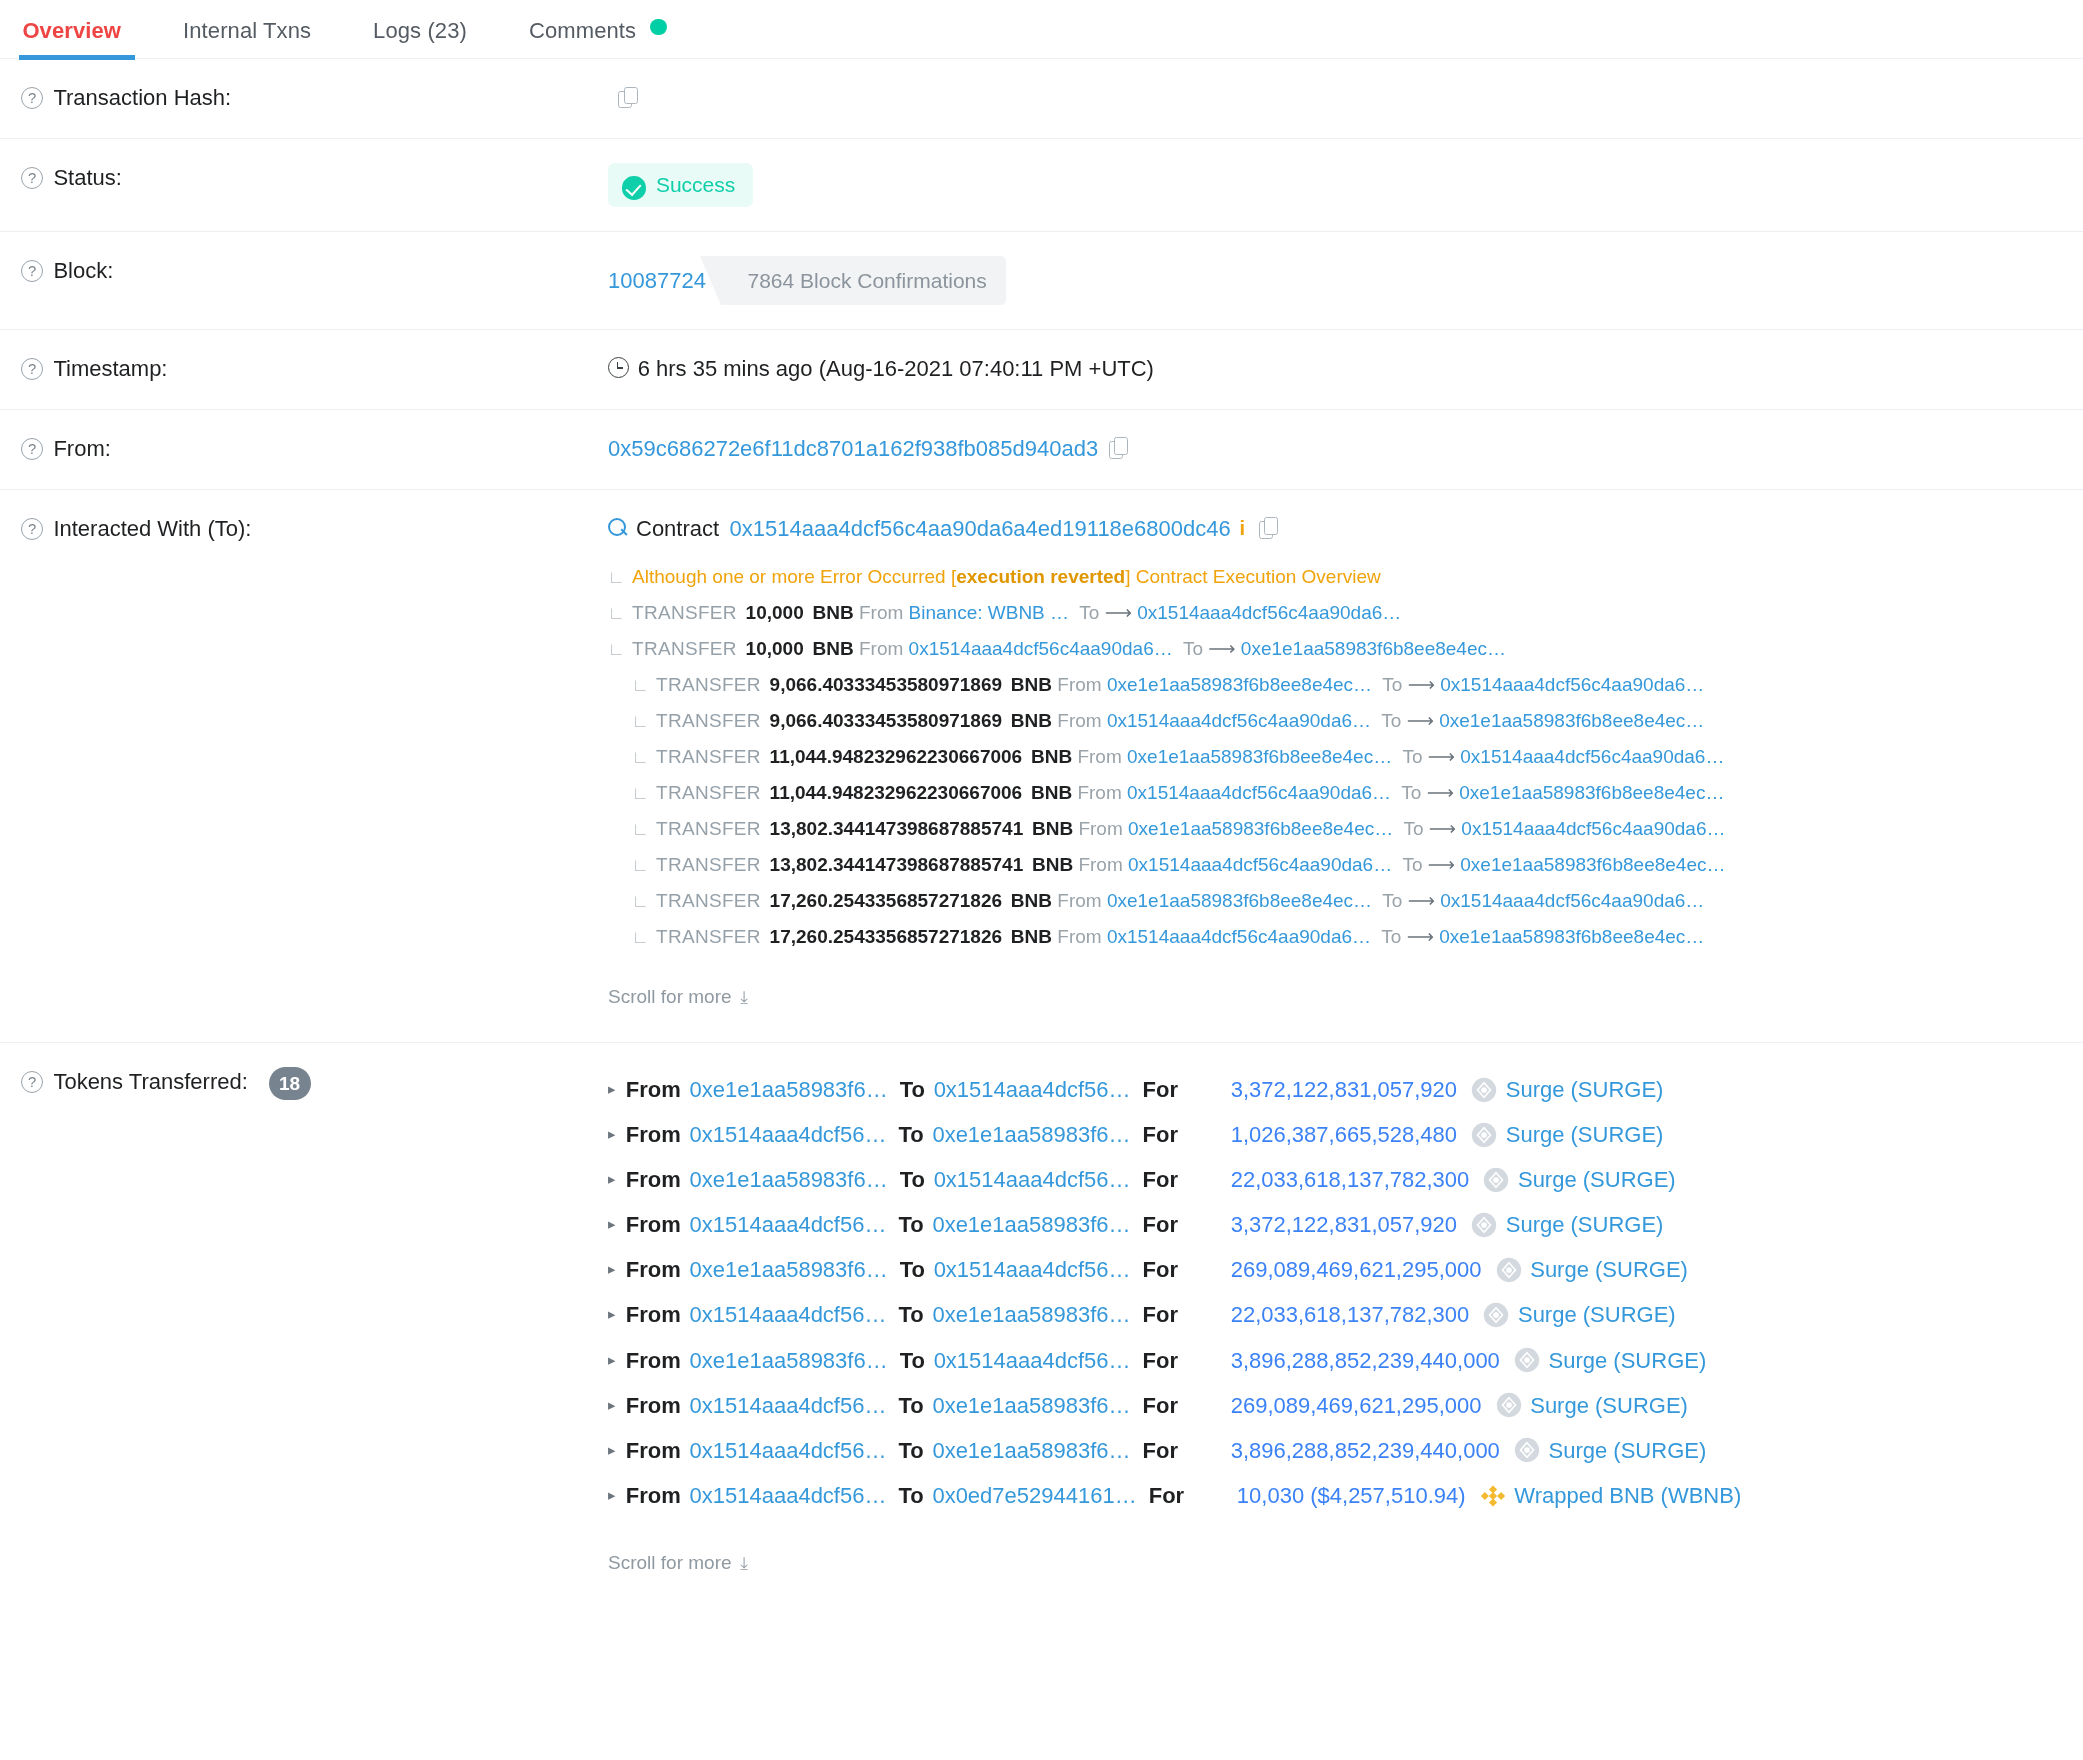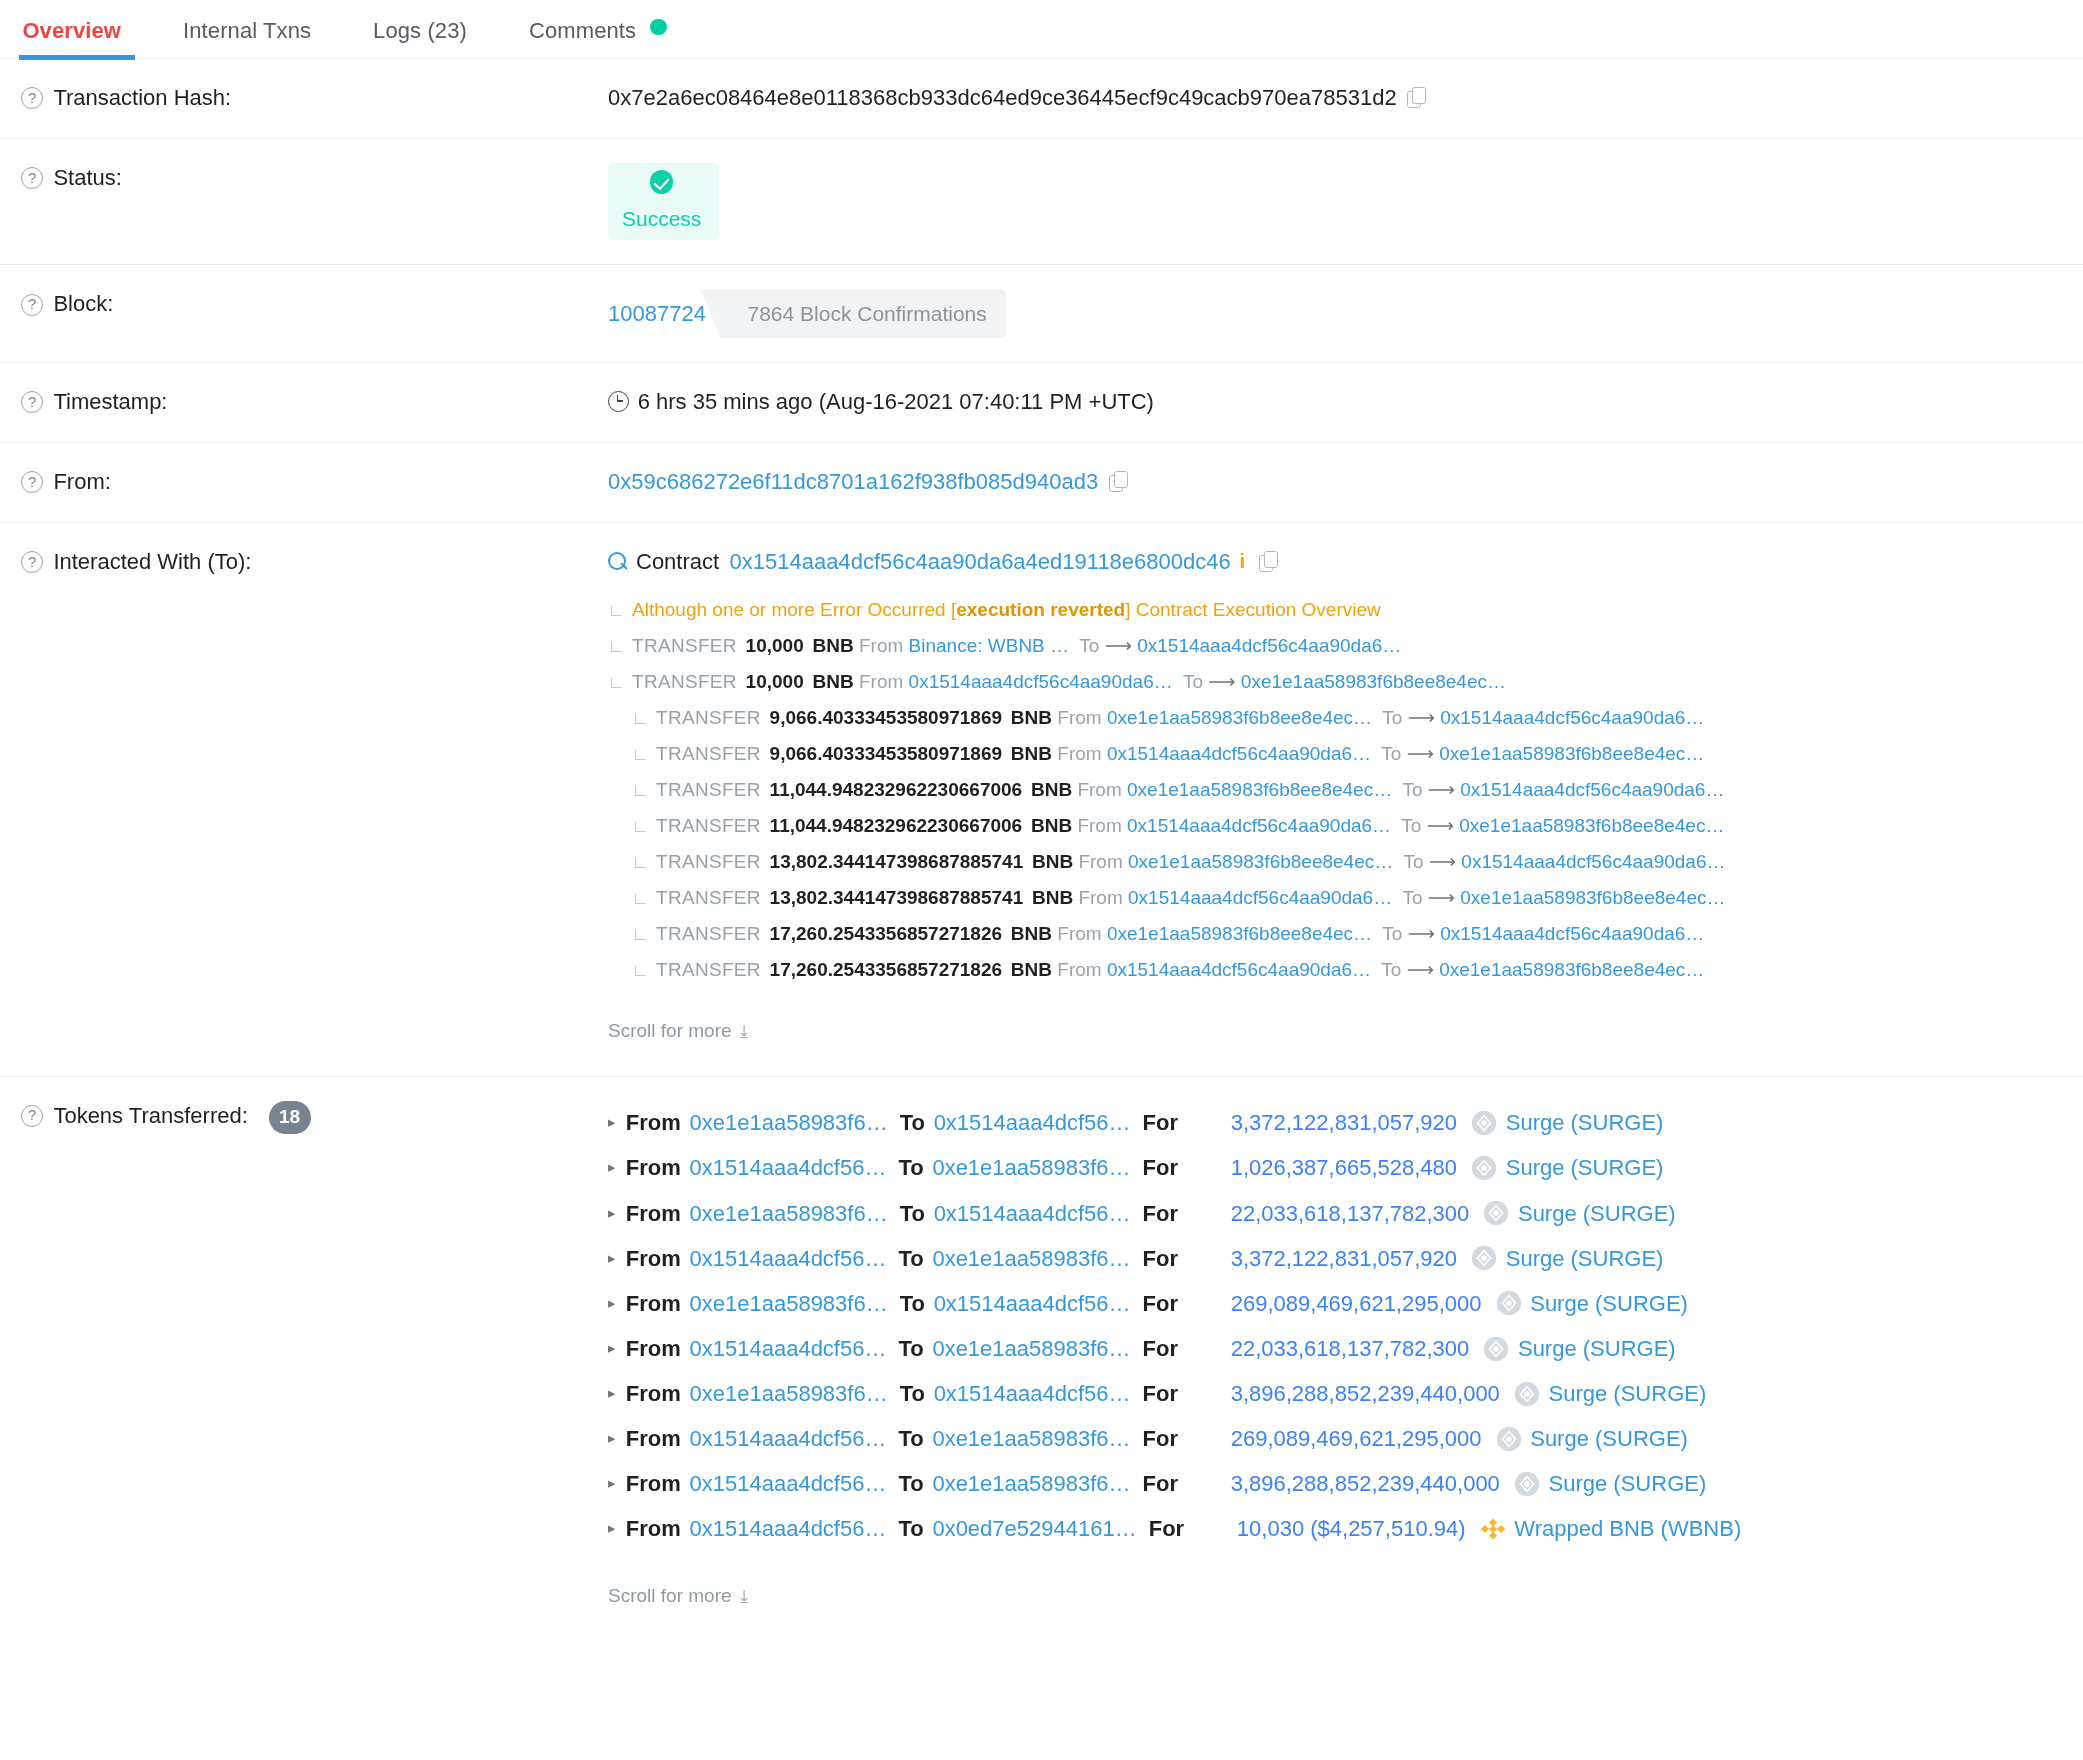--- a/index.html
+++ b/index.html
@@ -92,27 +92,26 @@
   }
   .copy::before, .copy::after {
     content: ""; position: absolute;
     border: 1.7px solid #aeb6bd; border-radius: 2.6px;
   }
   .copy::before { left: 0; top: 4.3px; width: 12px; height: 15.6px; background:#fff; }
   .copy::after  { left: 5.2px; top: 0; width: 12px; height: 15.6px; background:#fff; }
 
   
   .badge-success {
-    display: inline-flex; align-items: center; gap: 10.4px;
+    display: inline-flex; align-items: flex-end; gap: 10.4px;
     background: #e8fbf6;
     border-radius: 7px;
     padding: 7px 17.4px 7px 14px;
     font-size: 21px;
     color: #0ecfaa;
-    flex-direction: column;
   }
   .check {
     width: 23.5px; height: 23.5px; border-radius: 50%;
     background: #0ecfaa; position: relative; flex: 0 0 23.5px;
   }
   .check::after {
     content: ""; position: absolute;
     left: 7px; top: 5.2px; width: 7px; height: 12px;
     border: solid #fff; border-width: 0 2.6px 2.6px 0;
     transform: rotate(42deg);
@@ -243,21 +242,21 @@
   </div>
 
 <div>
 
   <div class="row">
     <div class="label">
       <span class="qmark">?</span>
       <span>Transaction Hash:</span>
     </div>
     <div class="value">
-      <span>0x7e2a6ec08464e8e0118368cb933dc64ed9ce36445ecf9c49cacb970ea78531d2</span><span class="copy"></span>
+      <span class="copy"></span>
     </div>
   </div>
 
   <div class="row">
     <div class="label">
       <span class="qmark">?</span>
       <span>Status:</span>
     </div>
     <div class="value">
       <span class="badge-success">

